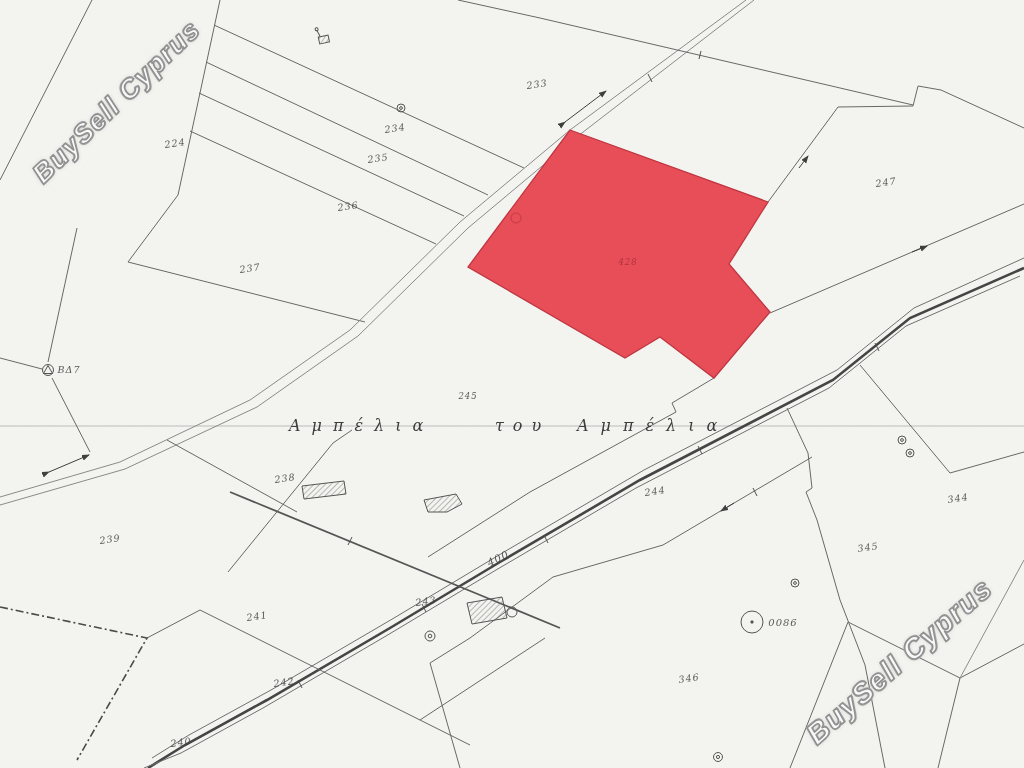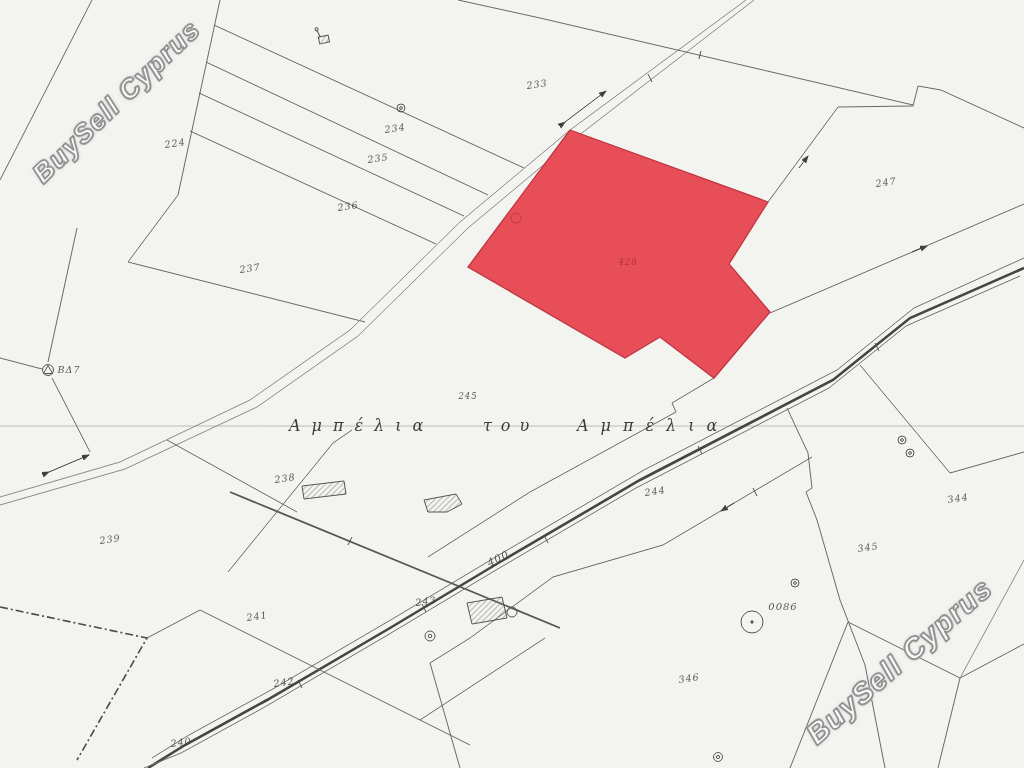--- a/index.html
+++ b/index.html
@@ -151,21 +151,21 @@
       <line x1="298" y1="680" x2="302" y2="688"></line>
       <line x1="753" y1="488" x2="757" y2="496"></line>
       <line x1="352" y1="537" x2="348" y2="545"></line>
       <line x1="648" y1="74" x2="652" y2="82"></line>
       <line x1="701" y1="51" x2="699" y2="59"></line>
     </g>
   </svg>
 
   <div id="toponym">
       <span class="topo-word" style="left: 289px; letter-spacing: 11px;">Αμπέλια</span>
-      <span class="topo-word" style="left: 483px; letter-spacing: 9px;">του</span>
+      <span class="topo-word" style="left: 495px; letter-spacing: 9px;">του</span>
       <span class="topo-word" style="left: 577px; letter-spacing: 12px;">Αμπέλια</span>
     </div>
 
   <div id="labels">
       <span class="plabel" style="left: 175px; top: 143px; --r: -8deg;">224</span>
       <span class="plabel" style="left: 537px; top: 84px; --r: -8deg;">233</span>
       <span class="plabel" style="left: 395px; top: 128px; --r: -8deg;">234</span>
       <span class="plabel" style="left: 378px; top: 158px; --r: -8deg;">235</span>
       <span class="plabel" style="left: 348px; top: 206px; --r: -8deg;">236</span>
       <span class="plabel" style="left: 250px; top: 268px; --r: -8deg;">237</span>
@@ -176,20 +176,20 @@
       <span class="plabel" style="left: 284px; top: 682px; --r: -8deg;">242</span>
       <span class="plabel" style="left: 426px; top: 601px; --r: -8deg;">243</span>
       <span class="plabel" style="left: 655px; top: 491px; --r: -8deg;">244</span>
       <span class="plabel" style="left: 468px; top: 396px; --r: 0deg; font-size: 8.5px;">245</span>
       <span class="plabel on-red" style="left: 628px; top: 262px; --r: 0deg; font-size: 8.5px;">428</span>
       <span class="plabel" style="left: 886px; top: 182px; --r: -8deg;">247</span>
       <span class="plabel" style="left: 958px; top: 498px; --r: -8deg;">344</span>
       <span class="plabel" style="left: 868px; top: 547px; --r: -8deg;">345</span>
       <span class="plabel" style="left: 689px; top: 678px; --r: -8deg;">346</span>
       <span class="plabel" style="left: 498px; top: 558px; --r: -26deg; font-size: 10.5px;">400</span>
-      <span class="plabel" style="left: 783px; top: 606px; --r: 0deg; font-size: 10px;">0086</span>
+      <span class="plabel" style="left: 783px; top: 622px; --r: 0deg; font-size: 10px;">0086</span>
       <span class="plabel" style="left: 69px; top: 369px; --r: 0deg; font-size: 9.5px;">ΒΔ7</span>
     </div>
 
   <div id="wm-tl" class="watermark">BuySell Cyprus</div>
   <div id="wm-br" class="watermark">BuySell Cyprus</div>
 
 </div>
 
 </body></html>

